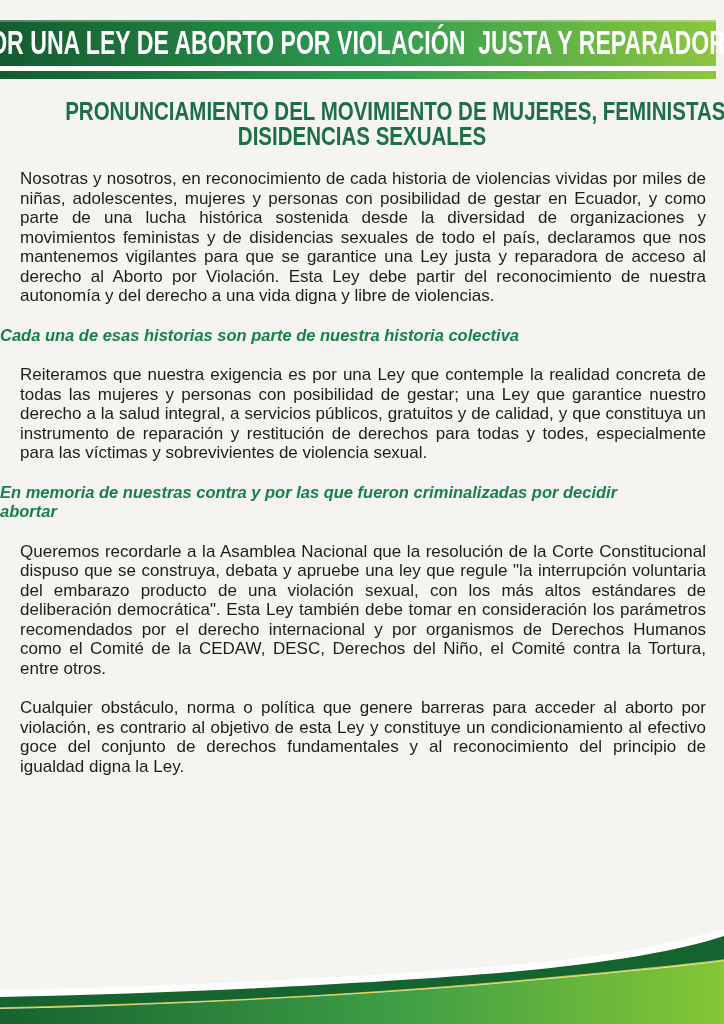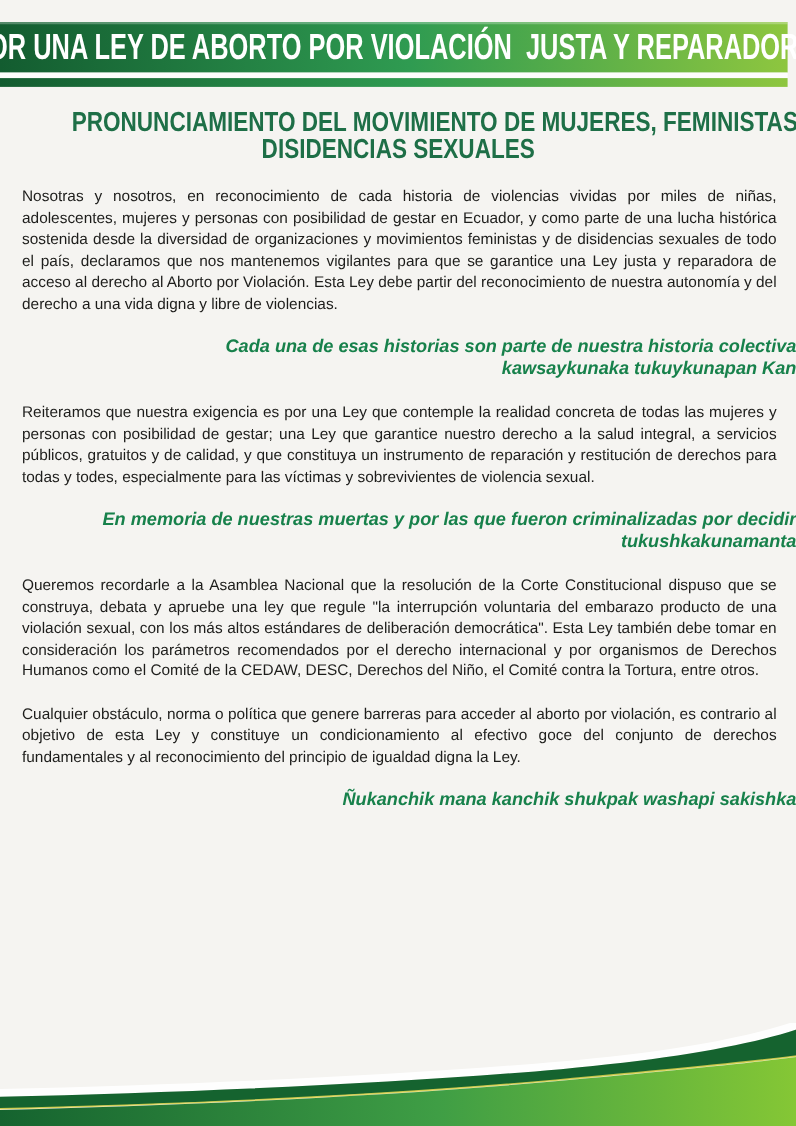--- a/index.html
+++ b/index.html
@@ -40,27 +40,27 @@
     font-size: 25px;
     line-height: 25px;
     font-weight: bold;
     transform: scaleX(0.82);
     transform-origin: center center;
   }
   .h-line { display: block; white-space: pre; }
   .par {
     margin: 20px 18px 0 20px;
     text-align: justify;
-    font-size: 14px;
+    font-size: 17px;
     line-height: 19.5px;
     color: var(--body-text, #1d1d1b);
   }
   .quote {
     margin: 20px auto 0;
-    text-align: right;
+    text-align: left;
     font-size: 16.5px;
     line-height: 19.5px;
     font-weight: bold;
     font-style: italic;
     color: var(--quote-green, #17814b);
   }
   .q-line { display: block; }
   .swoosh {
     position: absolute;
     left: 0;
@@ -81,36 +81,34 @@
 
 <h1 class="heading">
   <span class="h-line">PRONUNCIAMIENTO DEL MOVIMIENTO DE MUJERES, FEMINISTAS Y</span>
   <span class="h-line">DISIDENCIAS SEXUALES</span>
 </h1>
 
 <p class="par">Nosotras y nosotros, en reconocimiento de cada historia de violencias vividas por miles de niñas, adolescentes, mujeres y personas con posibilidad de gestar en Ecuador, y como parte de una lucha histórica sostenida desde la diversidad de organizaciones y movimientos feministas y de disidencias sexuales de todo el país, declaramos que nos mantenemos vigilantes para que se garantice una Ley justa y reparadora de acceso al derecho al Aborto por Violación. Esta Ley debe partir del reconocimiento de nuestra autonomía y del derecho a una vida digna y libre de violencias.</p>
 
 <div class="quote">
   <span class="q-line">Cada una de esas historias son parte de nuestra historia colectiva</span>
-  <span class="q-line">kawsaykunaka tukuykunapan Kan</span>
 </div>
 
 <p class="par">Reiteramos que nuestra exigencia es por una Ley que contemple la realidad concreta de todas las mujeres y personas con posibilidad de gestar; una Ley que garantice nuestro derecho a la salud integral, a servicios públicos, gratuitos y de calidad, y que constituya un instrumento de reparación y restitución de derechos para todas y todes, especialmente para las víctimas y sobrevivientes de violencia sexual.</p>
 
 <div class="quote">
-  <span class="q-line">En memoria de nuestras muertas y por las que fueron criminalizadas por decidir</span>
-  <span class="q-line">tukushkakunamanta</span>
+  <span class="q-line">En memoria de nuestras contra y por las que fueron criminalizadas por decidir</span>
+  <span class="q-line">abortar</span>
 </div>
 
 <p class="par">Queremos recordarle a la Asamblea Nacional que la resolución de la Corte Constitucional dispuso que se construya, debata y apruebe una ley que regule "la interrupción voluntaria del embarazo producto de una violación sexual, con los más altos estándares de deliberación democrática". Esta Ley también debe tomar en consideración los parámetros recomendados por el derecho internacional y por organismos de Derechos Humanos como el Comité de la CEDAW, DESC, Derechos del Niño, el Comité contra la Tortura, entre otros.</p>
 
 <p class="par">Cualquier obstáculo, norma o política que genere barreras para acceder al aborto por violación, es contrario al objetivo de esta Ley y constituye un condicionamiento al efectivo goce del conjunto de derechos fundamentales y al reconocimiento del principio de igualdad digna la Ley.</p>
 
 <div class="quote">
-  <span class="q-line">Ñukanchik mana kanchik shukpak washapi sakishka</span>
 </div>
 
 <svg class="swoosh" viewBox="0 0 724 94" preserveAspectRatio="none" xmlns="http://www.w3.org/2000/svg">
   <defs>
     <linearGradient id="swooshGrad" x1="0" y1="0" x2="1" y2="0">
       <stop offset="0" style="stop-color:var(--swoosh-dark,#15632f)"></stop>
       <stop offset="0.55" stop-color="#3f9e45"></stop>
       <stop offset="1" stop-color="#85c735"></stop>
     </linearGradient>
   </defs>

